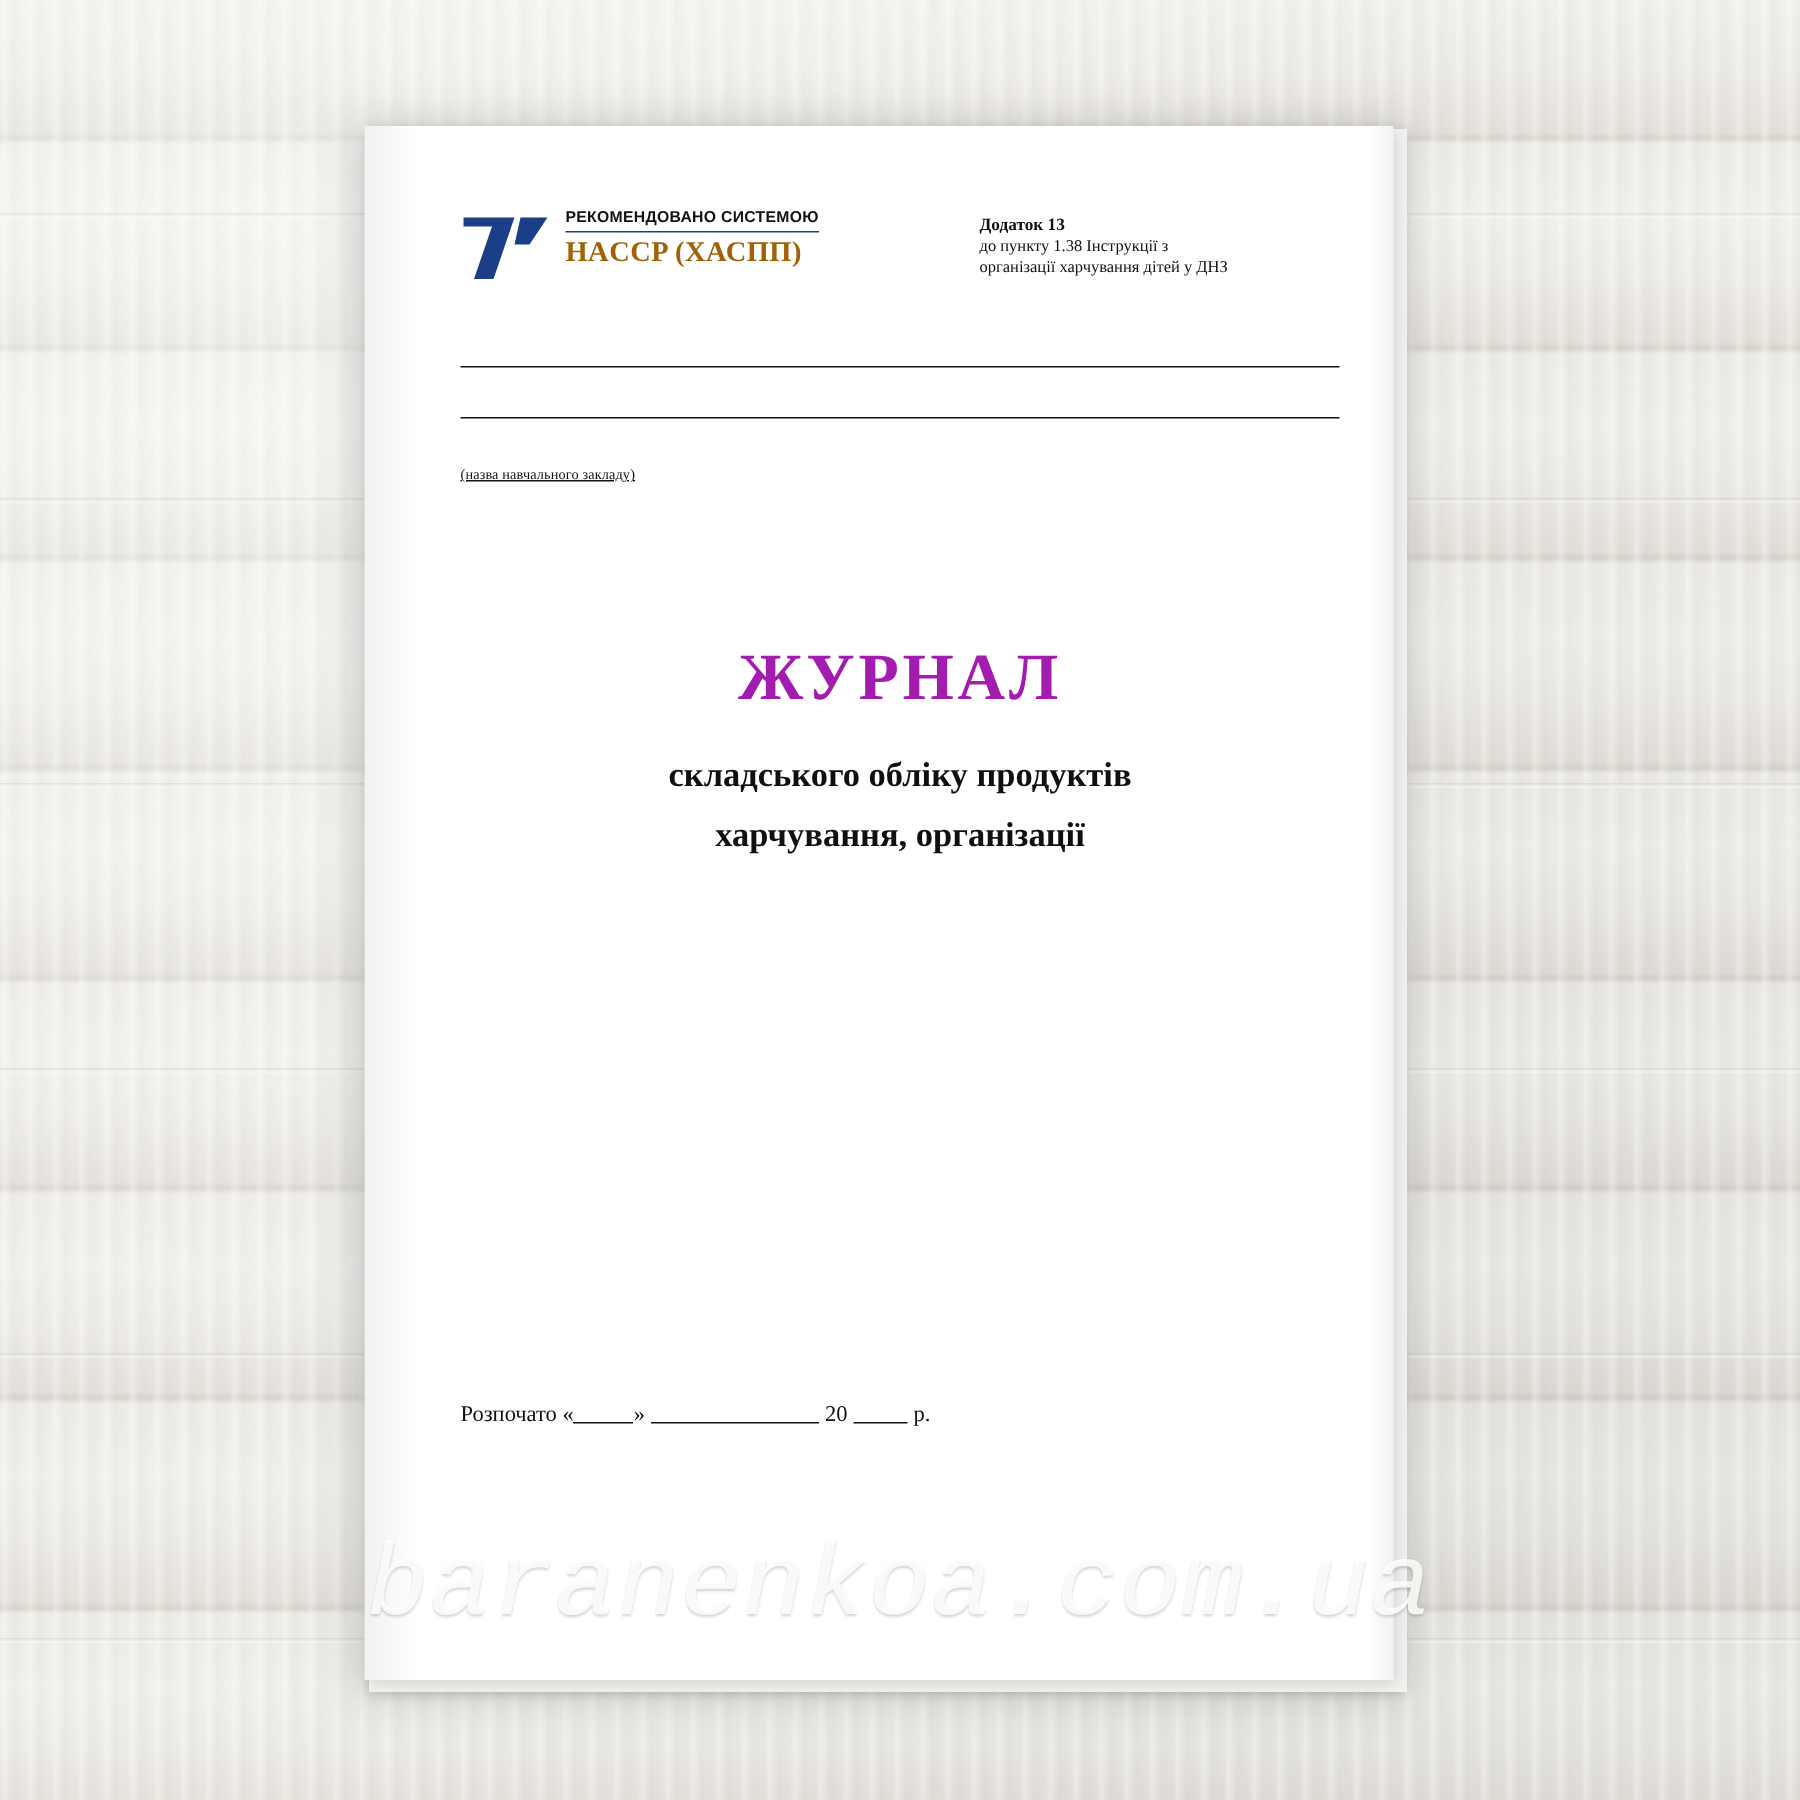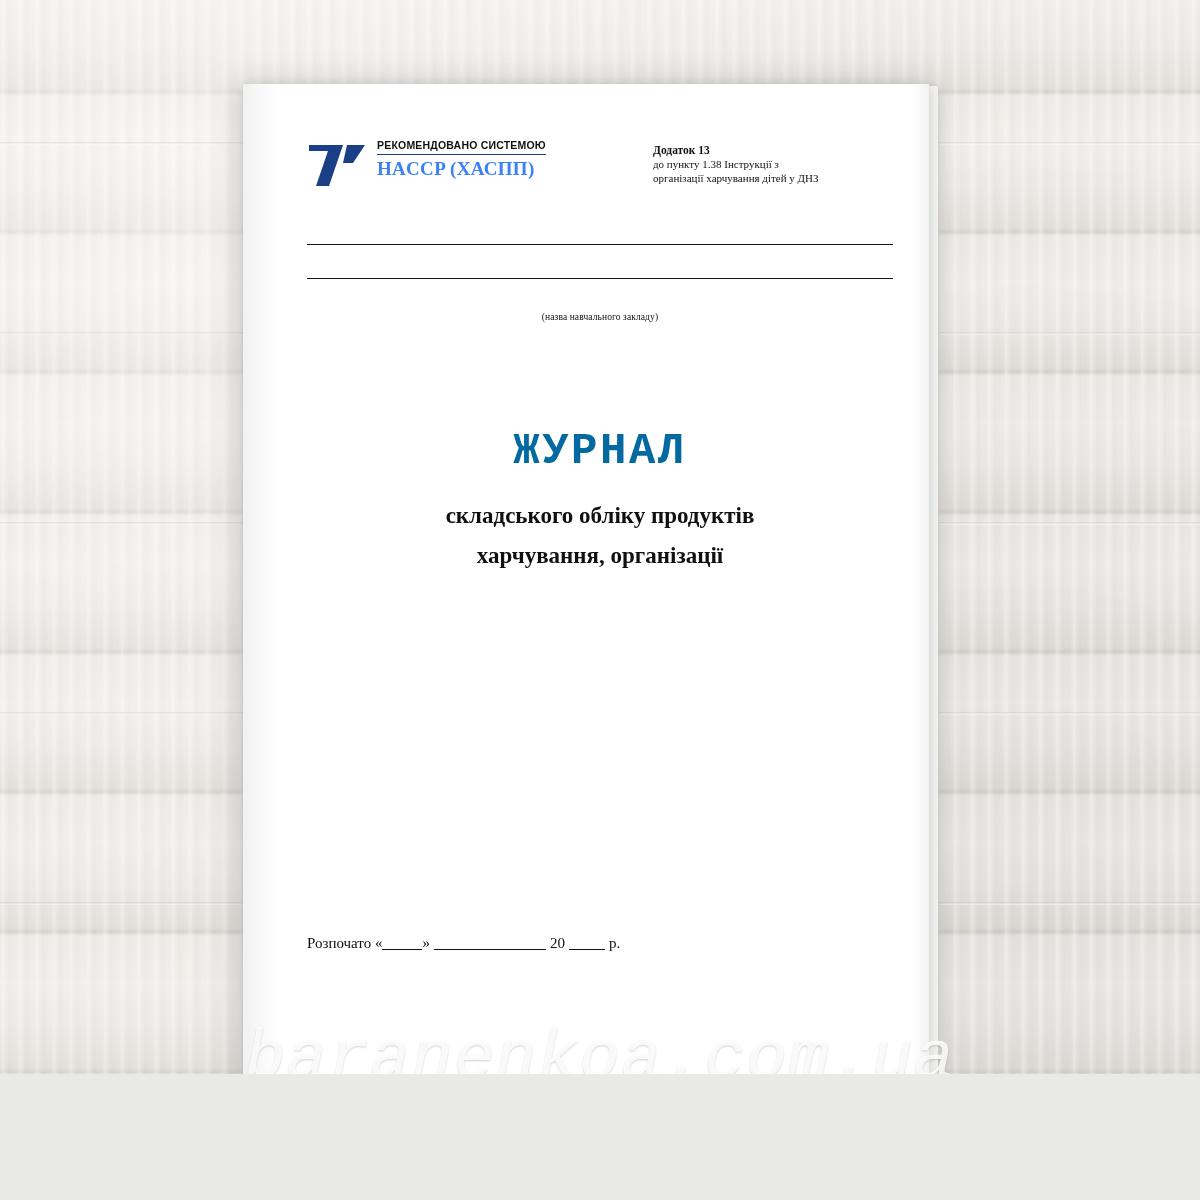--- a/index.html
+++ b/index.html
@@ -11,21 +11,21 @@
     height: 1200px;
     overflow: hidden;
     font-family: "Liberation Serif", serif;
     background: #e9e9e6;
   }
 
   
   .stage {
     position: relative;
     width: 1200px;
-    height: 1074px;
+    height: 1200px;
     background: #eceae5;
     overflow: hidden;
   }
   .wood {
     position: absolute;
     inset: 0;
     background:
       repeating-linear-gradient(
         to bottom,
         #f2f0ec 0px,
@@ -144,21 +144,21 @@
     letter-spacing: .2px;
     color: #111;
     white-space: nowrap;
     border-bottom: 1.6px solid #1a3f86;
     padding-bottom: 3px;
   }
   .haccp-line2 {
     font-family: "Liberation Serif", serif;
     font-size: 19px;
     font-weight: bold;
-    color: #3b82f6;
+    color: #a16207;
     margin-top: 4px;
     letter-spacing: .3px;
   }
 
   .dodatok {
     text-align: left;
     padding-top: 4px;
     width: 240px;
   }
   .dodatok-title {
@@ -177,38 +177,37 @@
   .rules {
     margin-top: 56px;
   }
   .rule {
     height: 0;
     border-bottom: 1.5px solid #121212;
     margin-bottom: 33px;
   }
   .rule:last-of-type { margin-bottom: 5px; }
   .rule-caption {
-    text-align: center;
     font-size: 9.5px;
     color: #111;
     letter-spacing: .1px;
+    text-decoration: underline;
   }
 
   
   .title-block {
     margin-top: 104px;
     text-align: center;
   }
   .main-title {
     font-size: 44px;
     font-weight: bold;
     letter-spacing: 2.5px;
-    color: #0369a1;
+    color: #a21caf;
     margin-bottom: 20px;
-    font-family: Liberation Mono, monospace;
   }
   .subtitle {
     font-size: 23px;
     font-weight: bold;
     color: #101010;
     line-height: 1.72;
     max-width: 470px;
     margin: 0 auto;
   }
 

